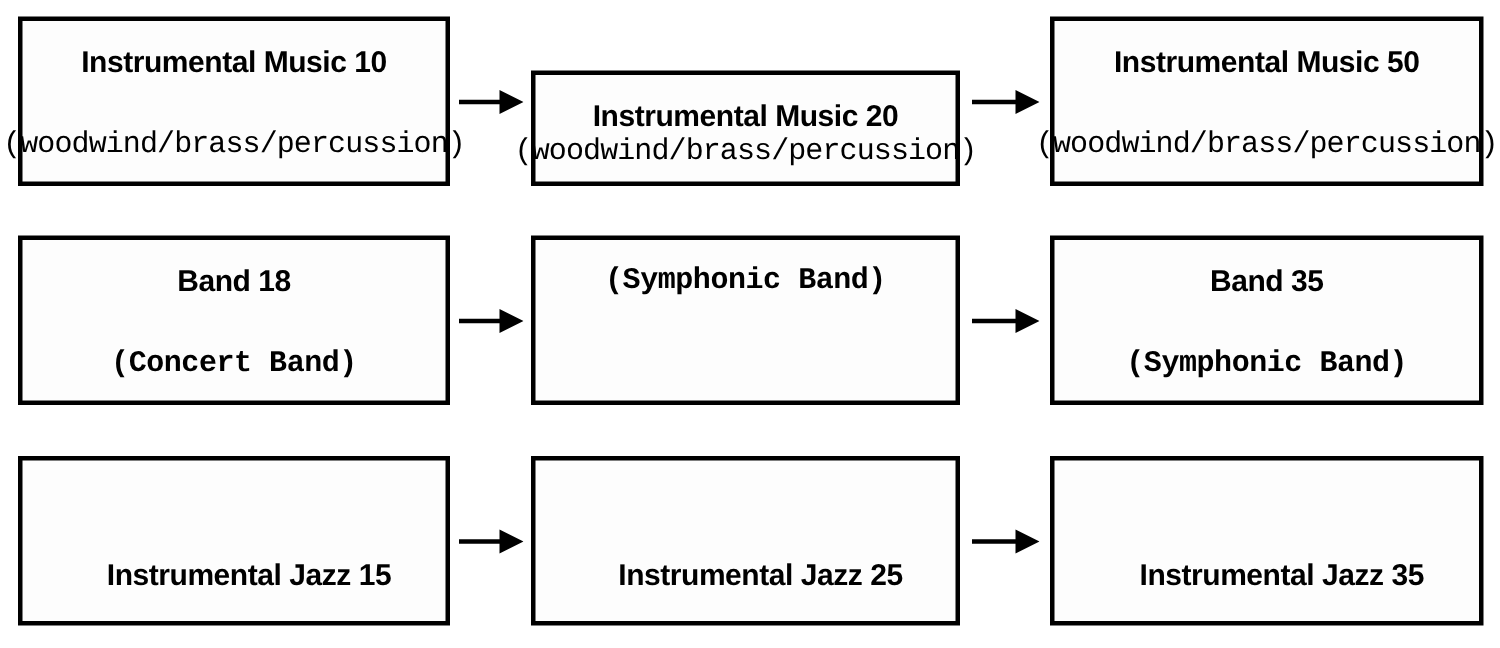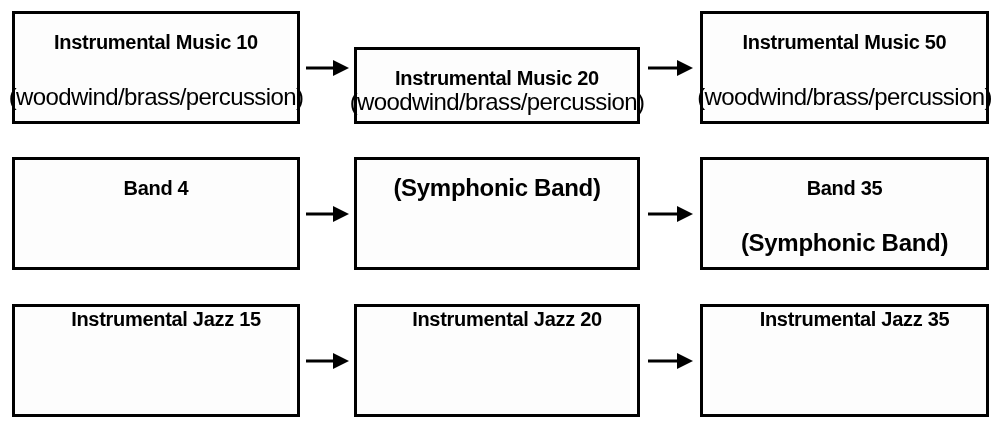--- a/index.html
+++ b/index.html
@@ -31,37 +31,38 @@
     display: flex;
     flex-direction: column;
     align-items: center;
     text-align: center;
   }
   .box.two-line {
     justify-content: space-between;
     padding: 16px 4px 12px 4px;
   }
   .box.single {
-    justify-content: flex-start;
+    justify-content: flex-end;
     padding-bottom: 18px;
     padding-left: 20px;
   }
   .title {
     font-size: 20px;
     font-weight: 700;
     line-height: 24px;
     letter-spacing: -0.3px;
     white-space: nowrap;
   }
   .subtitle {
-    font-size: 24px;
+    font-size: 20px;
     font-weight: 700;
     line-height: 24px;
     letter-spacing: -0.3px;
     white-space: nowrap;
+    font-family: Liberation Mono, monospace;
   }
   .subtitle.light {
     font-weight: 400;
     letter-spacing: -0.6px;
   }
   .arrow-cell {
     display: flex;
     align-items: center;
     justify-content: center;
   }
@@ -94,21 +95,22 @@
         <line x1="1" y1="11" x2="32" y2="11" stroke="#000000" stroke-width="3"></line>
         <polygon points="30,3 46,11 30,19" fill="#000000"></polygon>
       </svg>
     </div>
     <div class="box two-line" style="grid-area:1/5;">
       <div class="title">Instrumental Music 50</div>
       <div class="subtitle light">(woodwind/brass/percussion)</div>
     </div>
 
     <div class="box two-line" style="grid-area:3/1;">
-      <div class="title">Band 4</div>
+      <div class="title">Band 18</div>
+      <div class="subtitle">(Concert Band)</div>
     </div>
     <div class="arrow-cell" style="grid-area:3/2;">
       <svg width="44" height="22" viewBox="0 0 44 22" aria-hidden="true">
         <line x1="1" y1="11" x2="30" y2="11" stroke="#000000" stroke-width="3"></line>
         <polygon points="28,3 44,11 28,19" fill="#000000"></polygon>
       </svg>
     </div>
     <div class="box two-line" style="grid-area:3/3;">
       <div class="subtitle">(Symphonic Band)</div>
     </div>
@@ -126,21 +128,21 @@
     <div class="box single" style="grid-area:5/1;">
       <div class="title">Instrumental Jazz 15</div>
     </div>
     <div class="arrow-cell" style="grid-area:5/2;">
       <svg width="44" height="22" viewBox="0 0 44 22" aria-hidden="true">
         <line x1="1" y1="11" x2="30" y2="11" stroke="#000000" stroke-width="3"></line>
         <polygon points="28,3 44,11 28,19" fill="#000000"></polygon>
       </svg>
     </div>
     <div class="box single" style="grid-area:5/3;">
-      <div class="title">Instrumental Jazz 20</div>
+      <div class="title">Instrumental Jazz 25</div>
     </div>
     <div class="arrow-cell" style="grid-area:5/4;">
       <svg width="46" height="22" viewBox="0 0 46 22" aria-hidden="true">
         <line x1="1" y1="11" x2="32" y2="11" stroke="#000000" stroke-width="3"></line>
         <polygon points="30,3 46,11 30,19" fill="#000000"></polygon>
       </svg>
     </div>
     <div class="box single" style="grid-area:5/5;">
       <div class="title">Instrumental Jazz 35</div>
     </div>

